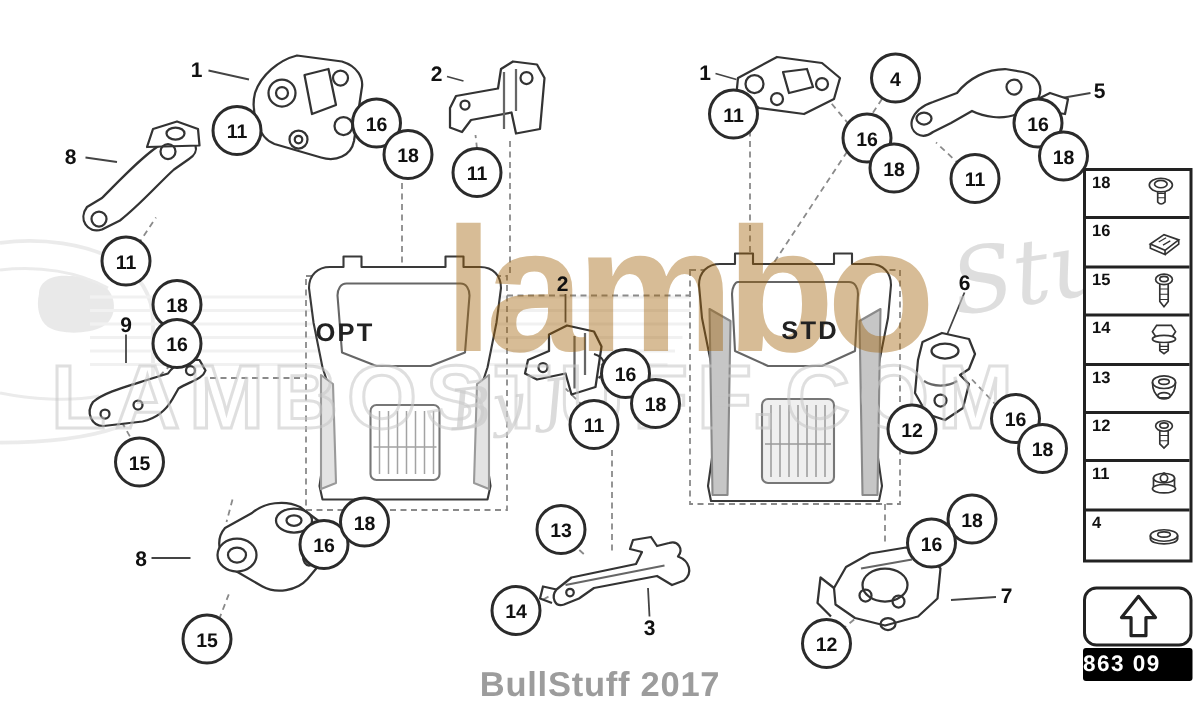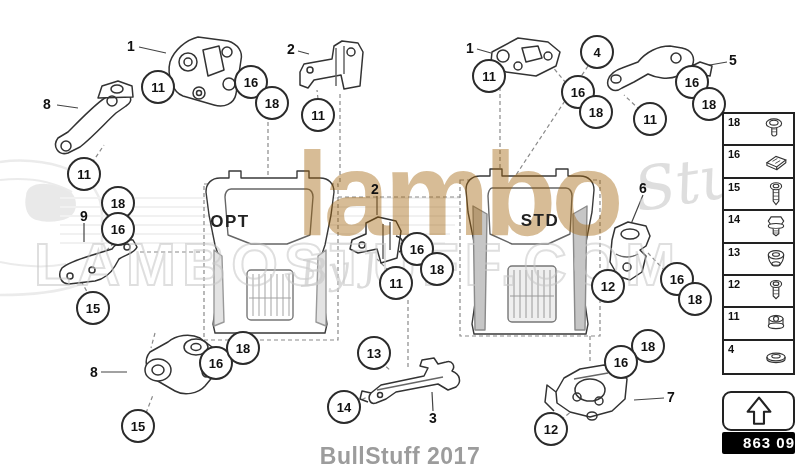--- a/index.html
+++ b/index.html
@@ -32,21 +32,21 @@
   .legend-table{height:263px;border:2px solid #222;background:#fff;display:grid;
                 grid-template-rows:repeat(8,1fr);box-sizing:border-box;}
   .legend-row{position:relative;border-bottom:2px solid #222;}
   .legend-row:last-child{border-bottom:none;}
   .legend-num{position:absolute;left:4px;top:2px;font-size:11px;font-weight:bold;color:#111;}
   .legend-icon{position:absolute;right:3px;top:50%;transform:translateY(-50%);width:28px;height:28px;}
   .ref-box{margin-top:16px;border:2.5px solid #222;border-radius:9px;background:#fff;height:40px;
            display:flex;align-items:center;justify-content:center;box-sizing:border-box;}
   .up-arrow{width:44px;height:34px;}
   .ref-code{margin-top:1px;background:#000;color:#fff;font-size:15px;font-weight:bold;
-            letter-spacing:1px;text-align:right;line-height:22px;height:22px;border-radius:2px;}
+            letter-spacing:1px;text-align:left;line-height:22px;height:22px;border-radius:2px;}
 
   .caption{position:absolute;left:0;top:443px;width:800px;text-align:center;z-index:5;
            font-size:23px;font-weight:bold;color:#9c9c9c;letter-spacing:.5px;}
 </style>
 </head>
 <body>
 
 <div id="stage">
 
   <svg class="art" width="800" height="475" viewBox="0 0 800 475">

